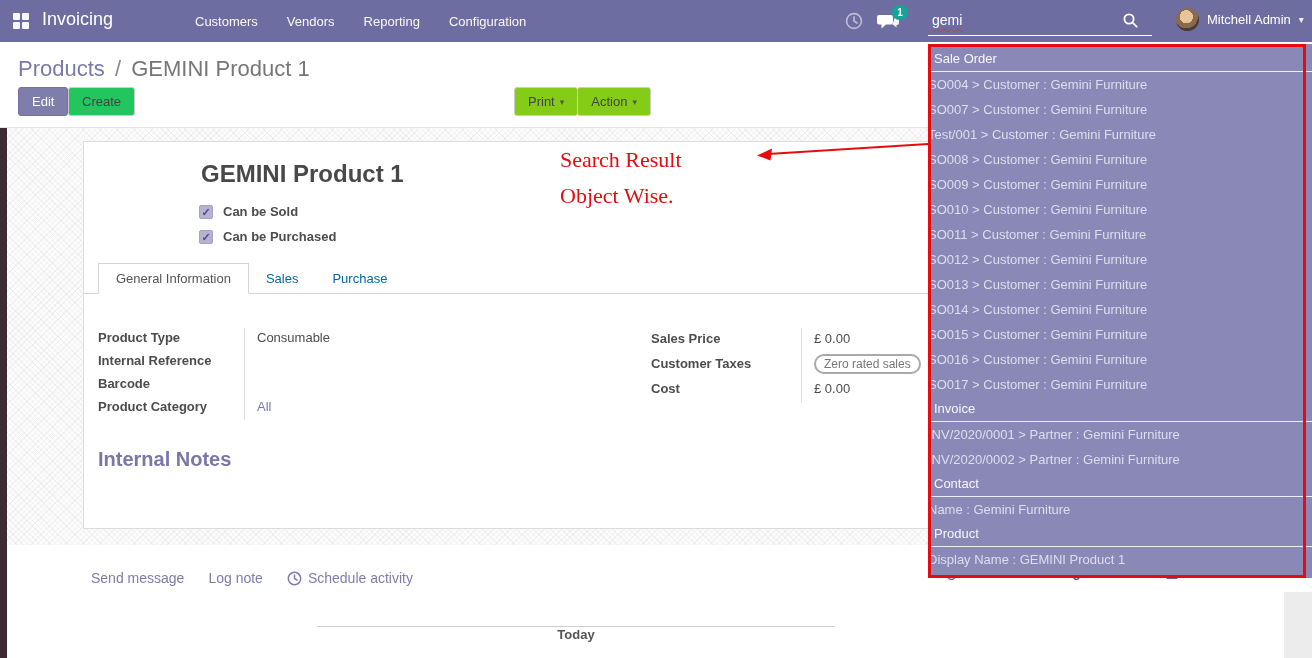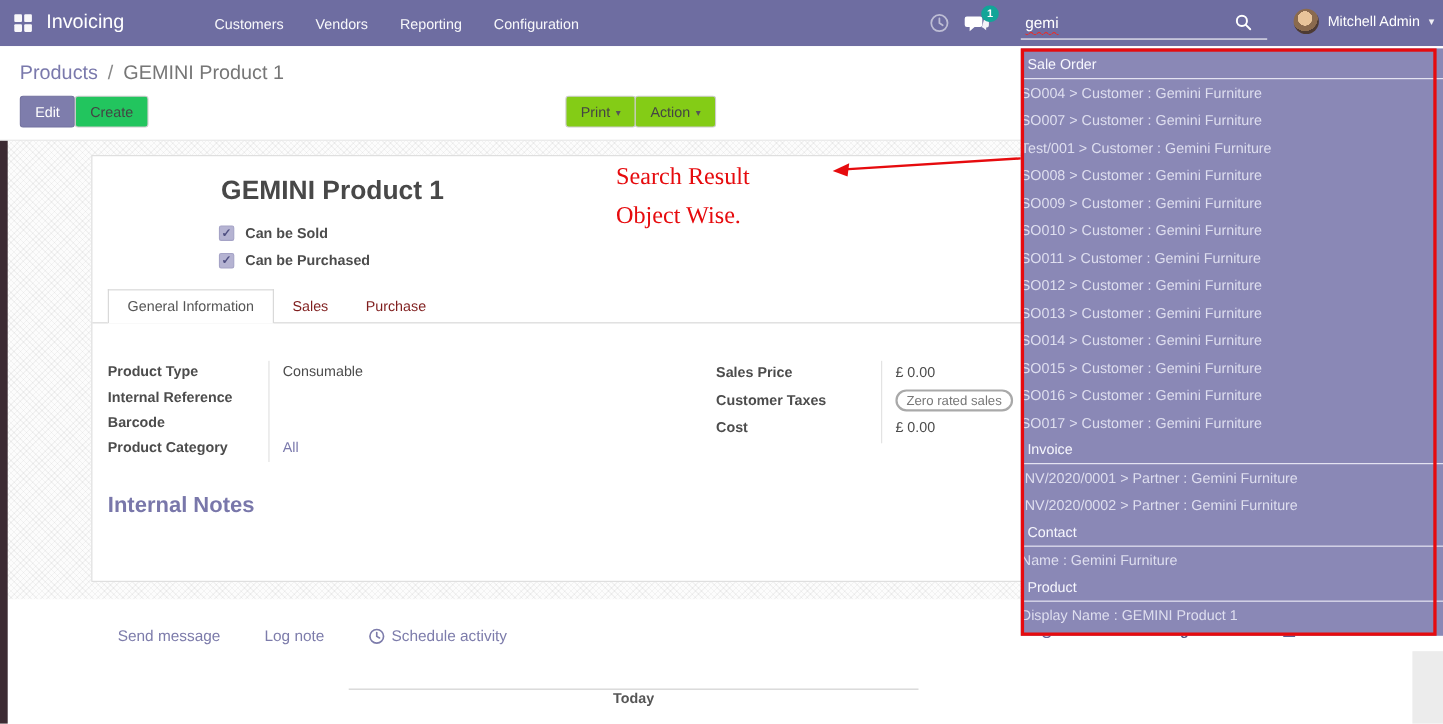--- a/index.html
+++ b/index.html
@@ -29,21 +29,21 @@
   .nav-search .mag { position:absolute; right:14px; top:5px; }
   .nav-user { position:absolute; left:1176px; top:8px; display:flex; align-items:center; gap:8px;
     cursor:pointer; font-size:13px; }
   .avatar { width:23px; height:23px; border-radius:50%;
     background:radial-gradient(circle at 45% 38%, #e8c49a 0 34%, #8a6a4e 35% 60%, #4d3a33 61%); }
   .nav-caret { font-size:10px; opacity:.9; }
 
   
   .control-panel { position:absolute; left:0; top:42px; width:1312px; height:86px;
     background:#fff; border-bottom:1px solid #e3e3e3; }
-  .breadcrumb { position:absolute; left:18px; top:14px; font-size:18px; }
+  .breadcrumb { position:absolute; left:18px; top:14px; font-size:22px; }
   .bc-parent { color:#7a79ac; cursor:pointer; }
   .bc-sep { color:#888; margin:0 4px; }
   .bc-current { color:#767676; }
   .btn { display:inline-block; height:29px; line-height:27px; font-size:13px;
     border-radius:3px; padding:0 13px; cursor:pointer; }
   .btn-edit { position:absolute; left:18px; top:45px; background:#7e7dac; color:#fff; border:1px solid #73729f; }
   .btn-create { position:absolute; left:68px; top:45px; background:#22c55e; color:#444; border:1px solid #ccc; }
   .btn-group { position:absolute; left:514px; top:45px; display:flex; }
   .btn-split { background:#84cc16; color:#444; border:1px solid #ccc; }
   .btn-split + .btn-split { margin-left:-1px; }
@@ -62,21 +62,21 @@
     background:#fff; border:1px solid #dcdcdc; }
   .product-title { position:absolute; left:117px; top:18px; font-size:24px; font-weight:bold; color:#484848; }
   .chk-row { position:absolute; left:115px; display:flex; align-items:center; gap:10px; }
   .chk-row.r1 { top:62px; } .chk-row.r2 { top:87px; }
   .checkbox { width:14px; height:14px; background:#b5b3d2; border:1px solid #a5a3c6; border-radius:2px;
     color:#4f4f82; font-size:11px; font-weight:bold; line-height:12px; text-align:center; cursor:default; }
   .chk-label { font-size:13px; font-weight:bold; color:#4c4c4c; }
 
   .tabs { position:absolute; left:0; top:121px; width:100%; height:31px;
     border-bottom:1px solid #d5d5d5; display:flex; align-items:flex-end; padding-left:14px; }
-  .tab { padding:7px 17px; font-size:13px; color:#7f1d1d; cursor:pointer; }
+  .tab { padding:7px 17px; font-size:13px; color:#0369a1; cursor:pointer; }
   .tab.active { background:#fff; border:1px solid #d5d5d5; border-bottom:1px solid #fff;
     margin-bottom:-1px; color:#555; }
 
   .fgroup { position:absolute; top:186px; display:flex; }
   .fgroup.left { left:14px; }
   .fgroup.right { left:567px; }
   .f-labels { display:flex; flex-direction:column; }
   .f-values { display:flex; flex-direction:column; border-left:1px solid #e0e0e0; padding-left:12px; }
   .fgroup.left .f-labels { width:146px; }
   .fgroup.right .f-labels { width:150px; }
@@ -92,21 +92,21 @@
   
   .anno-text { position:absolute; left:560px; font-family:"Liberation Serif", serif;
     font-size:22px; color:#e60b0e; z-index:40; }
   .anno-line1 { top:147px; } .anno-line2 { top:183px; }
   .anno-arrow { position:absolute; left:752px; top:138px; z-index:40; }
 
   
   .chatter { position:absolute; left:7px; top:545px; width:1305px; height:113px; background:#fff; }
   .chat-links { position:absolute; left:84px; top:25px; display:flex; gap:24px;
     font-size:14px; color:#7d7cab; }
-  .chat-link { cursor:pointer; display:flex; align-items:center; gap:6px;margin-left:16px; }
+  .chat-link { cursor:pointer; display:flex; align-items:center; gap:6px; }
   .chat-tools { position:absolute; top:20px; font-size:13px; color:#63639a; }
   .tool-attach { position:absolute; left:938px; display:flex; gap:5px; align-items:center; cursor:pointer; }
   .tool-following { position:absolute; left:996px; display:flex; gap:6px; align-items:center;
     font-weight:bold; color:#52527e; cursor:pointer; }
   .tool-following .chk { color:#1faf54; font-weight:bold; }
   .tool-caret { position:absolute; left:1095px; color:#d3c4d6; font-size:13px; cursor:pointer; }
   .tool-followers { position:absolute; left:1158px; display:flex; gap:5px; align-items:center; cursor:pointer; }
   .today-row { position:absolute; left:83px; top:81px; width:972px; display:flex; align-items:center;flex-direction:column; }
   .today-line { border-top:1px solid #ccc; height:0; }
   .today-line.l { width:518px; } .today-line.r { flex:1; }

